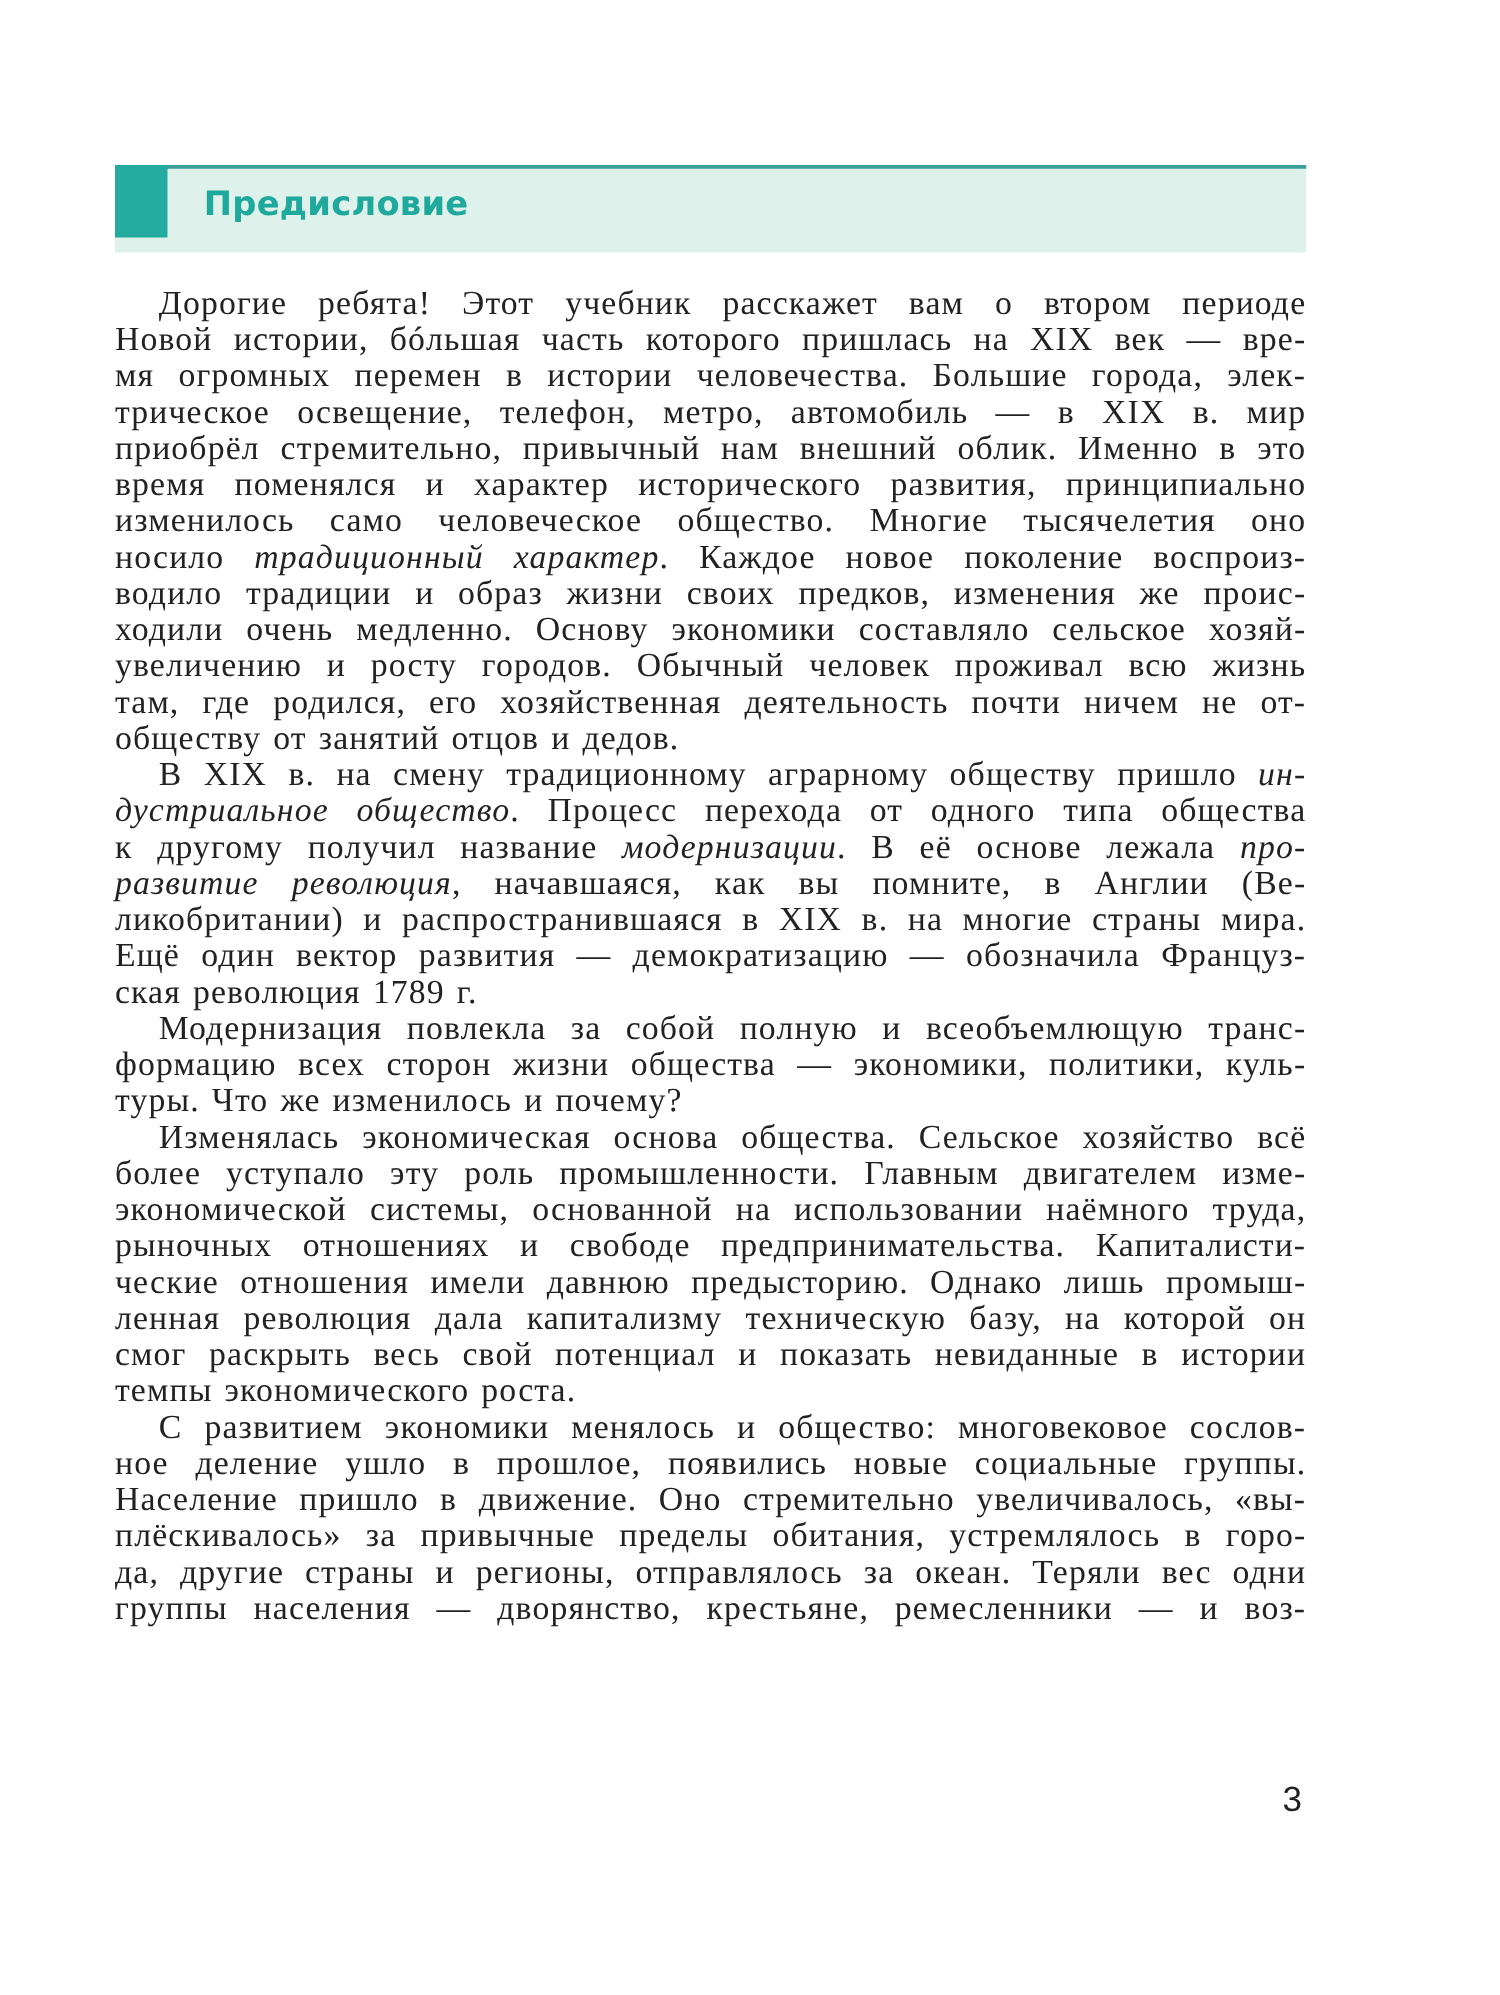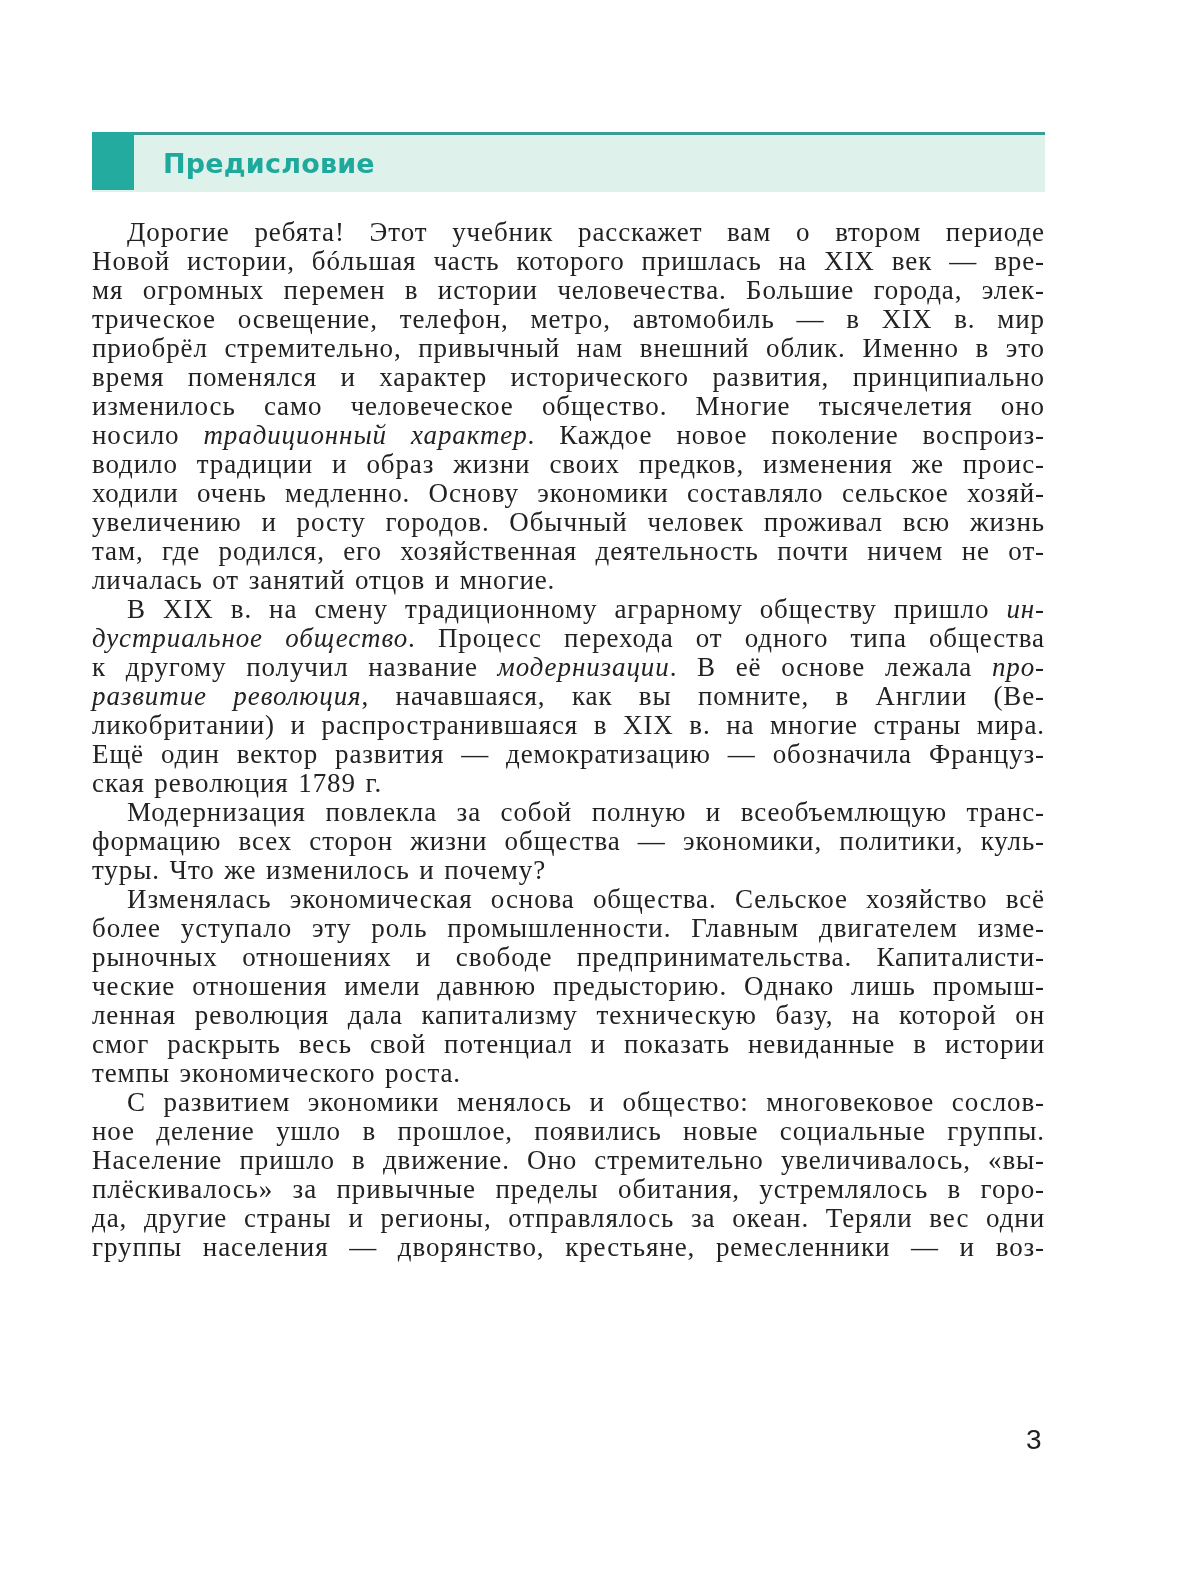--- a/index.html
+++ b/index.html
@@ -16,21 +16,21 @@
       color: #222222;
     }
     .page {
       position: absolute;
       left: 92px;
       top: 132px;
       width: 953px;
     }
     .header-bar {
       position: relative;
-      height: 60px;
+      height: 70px;
       background: #dff1eb;
       border-top: 3px solid #3a9e96;
       box-sizing: border-box;
     }
     .header-accent {
       position: absolute;
       left: 0;
       top: -3px;
       width: 42px;
       height: 58px;
@@ -92,39 +92,40 @@
         <span class="line"><span>мя огромных перемен в истории человечества. Большие города, элек-</span></span>
         <span class="line"><span>трическое освещение, телефон, метро, автомобиль — в XIX в. мир</span></span>
         <span class="line"><span>приобрёл стремительно, привычный нам внешний облик. Именно в это</span></span>
         <span class="line"><span>время поменялся и характер исторического развития, принципиально</span></span>
         <span class="line"><span>изменилось само человеческое общество. Многие тысячелетия оно</span></span>
         <span class="line"><span>носило </span><span class="it">традиционный характер</span><span>. Каждое новое поколение воспроиз-</span></span>
         <span class="line"><span>водило традиции и образ жизни своих предков, изменения же проис-</span></span>
         <span class="line"><span>ходили очень медленно. Основу экономики составляло сельское хозяй-</span></span>
         <span class="line"><span>увеличению и росту городов. Обычный человек проживал всю жизнь</span></span>
         <span class="line"><span>там, где родился, его хозяйственная деятельность почти ничем не от-</span></span>
-        <span class="line last"><span>личалась от занятий отцов и многие.</span></span>
+        <span class="line last"><span>обществу от занятий отцов и дедов.</span></span>
       </div>
       <div class="para-block">
         <span class="line first"><span>В XIX в. на смену традиционному аграрному обществу пришло </span><span class="it">ин-</span></span>
         <span class="line"><span class="it">дустриальное общество</span><span>. Процесс перехода от одного типа общества</span></span>
         <span class="line"><span>к другому получил название </span><span class="it">модернизации</span><span>. В её основе лежала </span><span class="it">про-</span></span>
         <span class="line"><span class="it">развитие революция</span><span>, начавшаяся, как вы помните, в Англии (Ве-</span></span>
         <span class="line"><span>ликобритании) и распространившаяся в XIX в. на многие страны мира.</span></span>
         <span class="line"><span>Ещё один вектор развития — демократизацию — обозначила Француз-</span></span>
         <span class="line last"><span>ская революция 1789 г.</span></span>
       </div>
       <div class="para-block">
         <span class="line first"><span>Модернизация повлекла за собой полную и всеобъемлющую транс-</span></span>
         <span class="line"><span>формацию всех сторон жизни общества — экономики, политики, куль-</span></span>
         <span class="line last"><span>туры. Что же изменилось и почему?</span></span>
       </div>
       <div class="para-block">
         <span class="line first"><span>Изменялась экономическая основа общества. Сельское хозяйство всё</span></span>
         <span class="line"><span>более уступало эту роль промышленности. Главным двигателем изме-</span></span>
+        <span class="line"><span>экономической системы, основанной на использовании наёмного труда,</span></span>
         <span class="line"><span>рыночных отношениях и свободе предпринимательства. Капиталисти-</span></span>
         <span class="line"><span>ческие отношения имели давнюю предысторию. Однако лишь промыш-</span></span>
         <span class="line"><span>ленная революция дала капитализму техническую базу, на которой он</span></span>
         <span class="line"><span>смог раскрыть весь свой потенциал и показать невиданные в истории</span></span>
         <span class="line last"><span>темпы экономического роста.</span></span>
       </div>
       <div class="para-block">
         <span class="line first"><span>С развитием экономики менялось и общество: многовековое сослов-</span></span>
         <span class="line"><span>ное деление ушло в прошлое, появились новые социальные группы.</span></span>
         <span class="line"><span>Население пришло в движение. Оно стремительно увеличивалось, «вы-</span></span>

